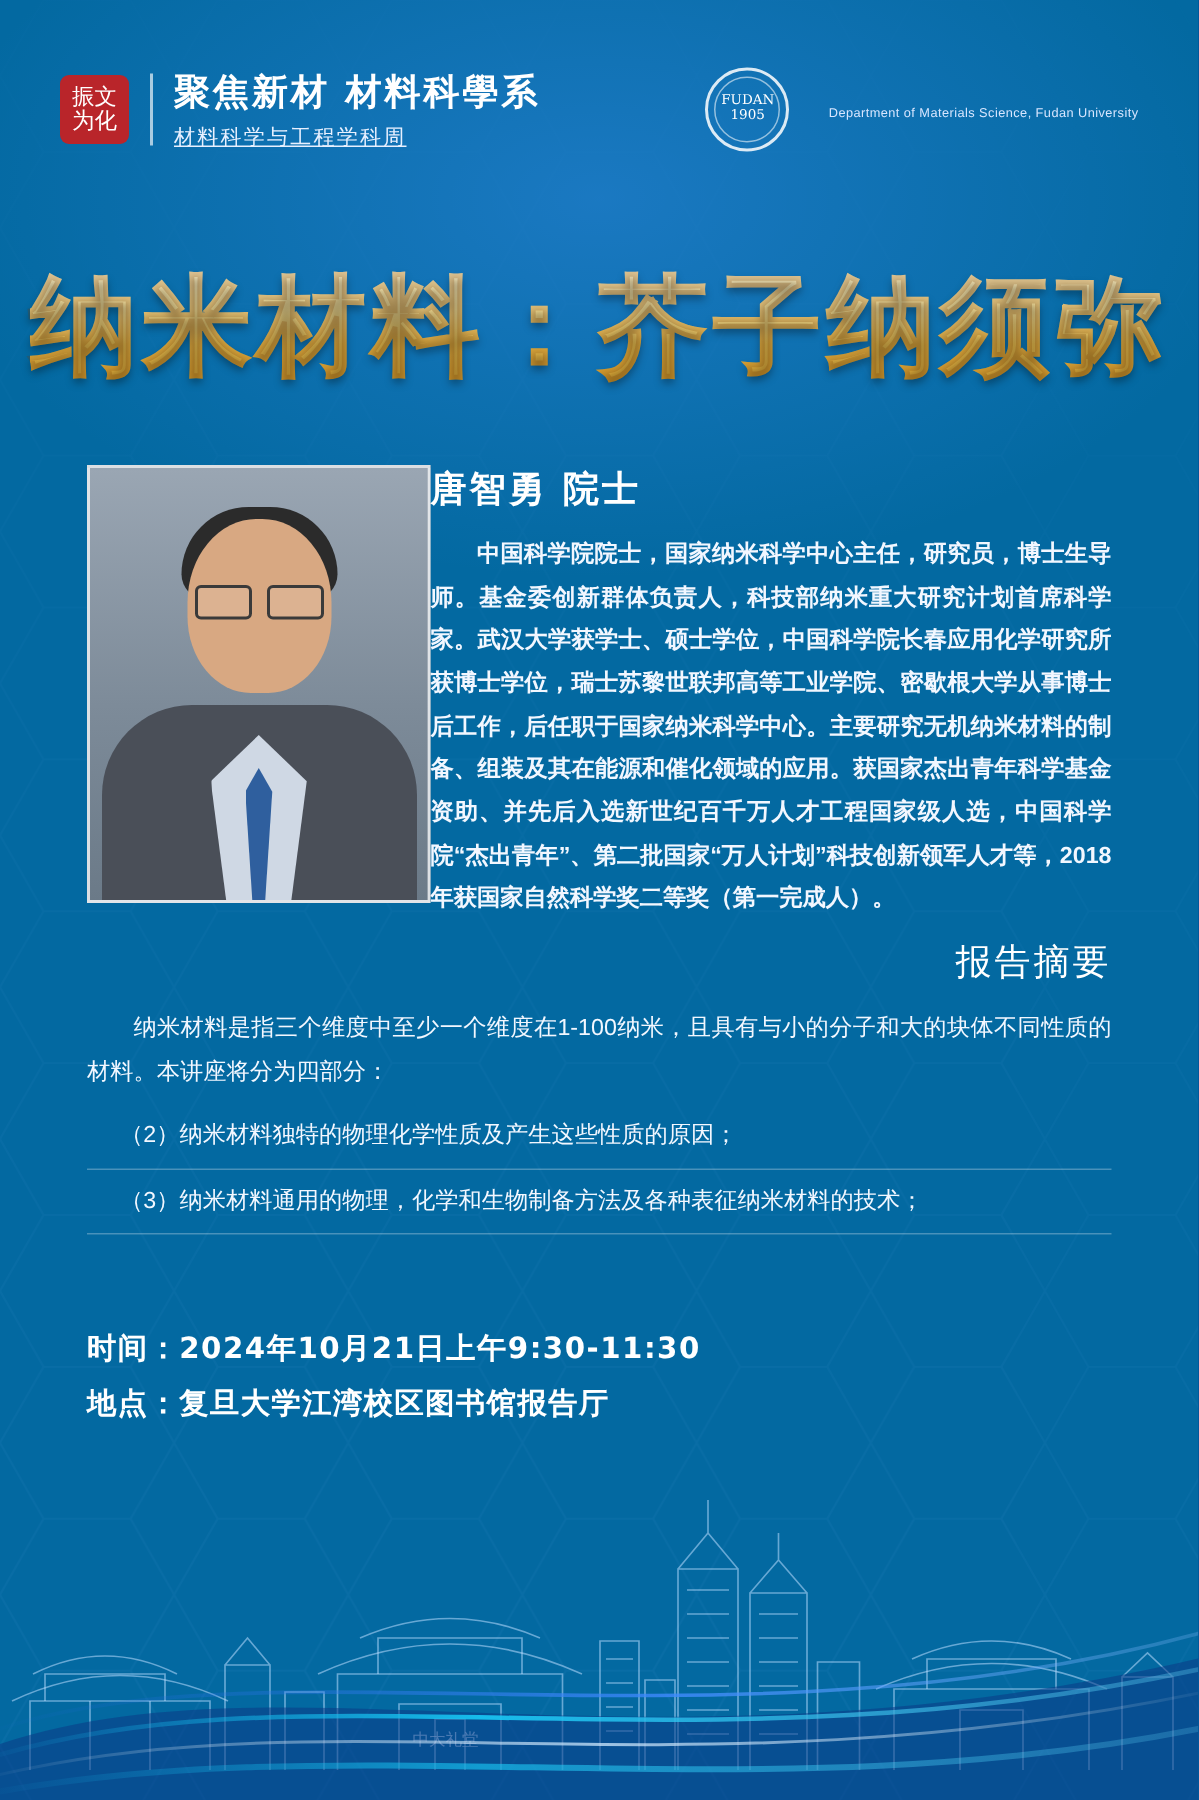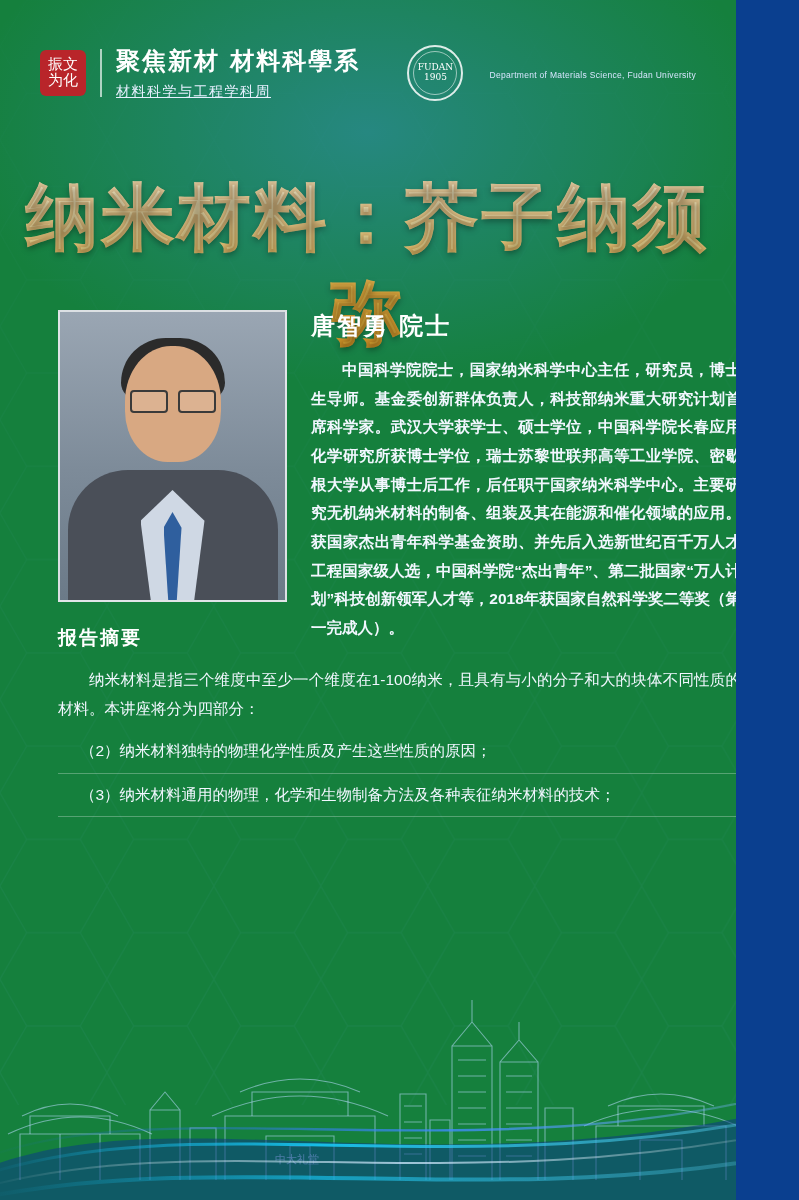--- a/index.html
+++ b/index.html
@@ -3,26 +3,26 @@
 <meta charset="utf-8">
 <style>
   html,body{margin:0;padding:0;}
   body{
     width:799px;height:1200px;
     font-family:"Liberation Sans","DejaVu Sans",sans-serif;
     background:#0a3f8f;
     overflow:hidden;
   }
   .poster{
-    position:relative;width:736px;height:1200px;overflow:hidden;
+    position:relative;width:799px;height:1200px;overflow:hidden;
     background:
       radial-gradient(ellipse 700px 420px at 50% 18%, rgba(40,120,220,0.55) 0%, rgba(10,60,140,0.0) 70%),
       radial-gradient(ellipse 900px 600px at 20% 85%, rgba(20,80,180,0.45) 0%, rgba(8,45,110,0) 70%),
       linear-gradient(180deg,#0d3f92 0%,#0b3b8c 22%,#0a3784 45%,#0a3versus 60%,#09306f 78%,#072a63 100%);
-    background-color:#15803d;
+    background-color:#0369a1;
   }
   
   .hex-texture{
     position:absolute;inset:0;
     opacity:.22;
     pointer-events:none;
   }
   .glow-top{
     position:absolute;left:-10%;top:-12%;width:120%;height:46%;
     background:radial-gradient(ellipse at 50% 50%, rgba(70,150,255,.35), rgba(70,150,255,0) 65%);
@@ -77,21 +77,21 @@
     font-family:"DejaVu Sans","Liberation Sans",sans-serif;
     font-weight:bold;font-size:72px;letter-spacing:4px;
     background:linear-gradient(180deg,#fff6d8 0%,#ffe79a 38%,#f6c752 62%,#e8aa2c 100%);
     -webkit-background-clip:text;background-clip:text;color:transparent;
     -webkit-text-stroke:1px rgba(120,60,0,.25);
     text-shadow:0 3px 6px rgba(0,0,0,.35);
   }
   
   .speaker{
     position:absolute;left:58px;top:310px;width:683px;
-    display:flex;gap:24px;align-items:flex-start;
+    display:flex;align-items:flex-start;
   }
   .portrait{
     width:225px;height:288px;flex:0 0 225px;
     border:2px solid rgba(255,255,255,.75);
     background:linear-gradient(160deg,#8d9aa8,#6f7d8c);
     position:relative;overflow:hidden;
   }
   .portrait .bg{position:absolute;inset:0;background:linear-gradient(180deg,#9aa6b3 0%,#7d8b99 55%,#6b7a88 100%);}
   .portrait .head{
     position:absolute;left:50%;top:34px;width:96px;height:116px;margin-left:-48px;
@@ -126,21 +126,21 @@
     font-family:"DejaVu Sans","Liberation Sans",sans-serif;
   }
   .bio-text{
     font-size:15.5px;line-height:1.85;text-align:justify;text-indent:2em;color:#f2f7ff;font-weight:bold;
   }
   
   .abstract{
     position:absolute;left:58px;top:625px;width:683px;color:#fff;
   }
   .section-title{
-    font-size:19px;font-weight:bold;letter-spacing:2px;color:#ffffff;margin-bottom:14px;
+    font-size:24px;font-weight:normal;letter-spacing:2px;color:#ffffff;margin-bottom:14px;text-align:right;
   }
   .abstract-intro{
     font-size:15.5px;line-height:1.9;text-indent:2em;text-align:justify;color:#f2f7ff;
   }
   .point-list{margin-top:6px;}
   .point{
     font-size:15.5px;line-height:1.6;color:#f2f7ff;
     padding:9px 0 9px 22px;border-bottom:1px solid rgba(255,255,255,.28);
   }
   .point:last-child{border-bottom:1px solid rgba(255,255,255,.28);}
@@ -227,20 +227,28 @@
 
   <div class="abstract">
     <div class="section-title">报告摘要</div>
     <div class="abstract-intro">纳米材料是指三个维度中至少一个维度在1-100纳米，且具有与小的分子和大的块体不同性质的材料。本讲座将分为四部分：</div>
     <div class="point-list">
       <div class="point">（2）纳米材料独特的物理化学性质及产生这些性质的原因；</div>
       <div class="point">（3）纳米材料通用的物理，化学和生物制备方法及各种表征纳米材料的技术；</div>
     </div>
   </div>
 
+  <div class="meta">
+    <div class="meta-row">
+      <span>时间：</span><span>2024年10月21日上午9:30-11:30</span>
+    </div>
+    <div class="meta-row">
+      <span>地点：</span><span>复旦大学江湾校区图书馆报告厅</span>
+    </div>
+  </div>
 
   <svg class="skyline" viewBox="0 0 799 270" preserveAspectRatio="none">
     <g fill="none" stroke="rgba(185,220,255,0.55)" stroke-width="1.1">
 
       <path d="M20 250 v-46 h120 v46"></path>
       <path d="M8 204 q72 -34 144 0"></path>
       <path d="M30 204 v-18 h80 v18"></path>
       <path d="M22 186 q48 -24 96 0"></path>
       <path d="M60 250 v-46 M100 250 v-46"></path>
 

